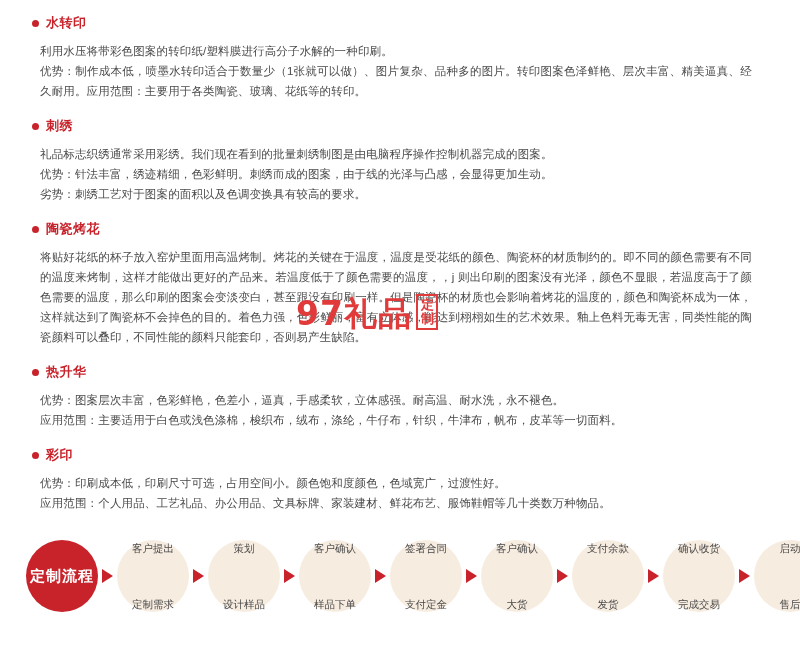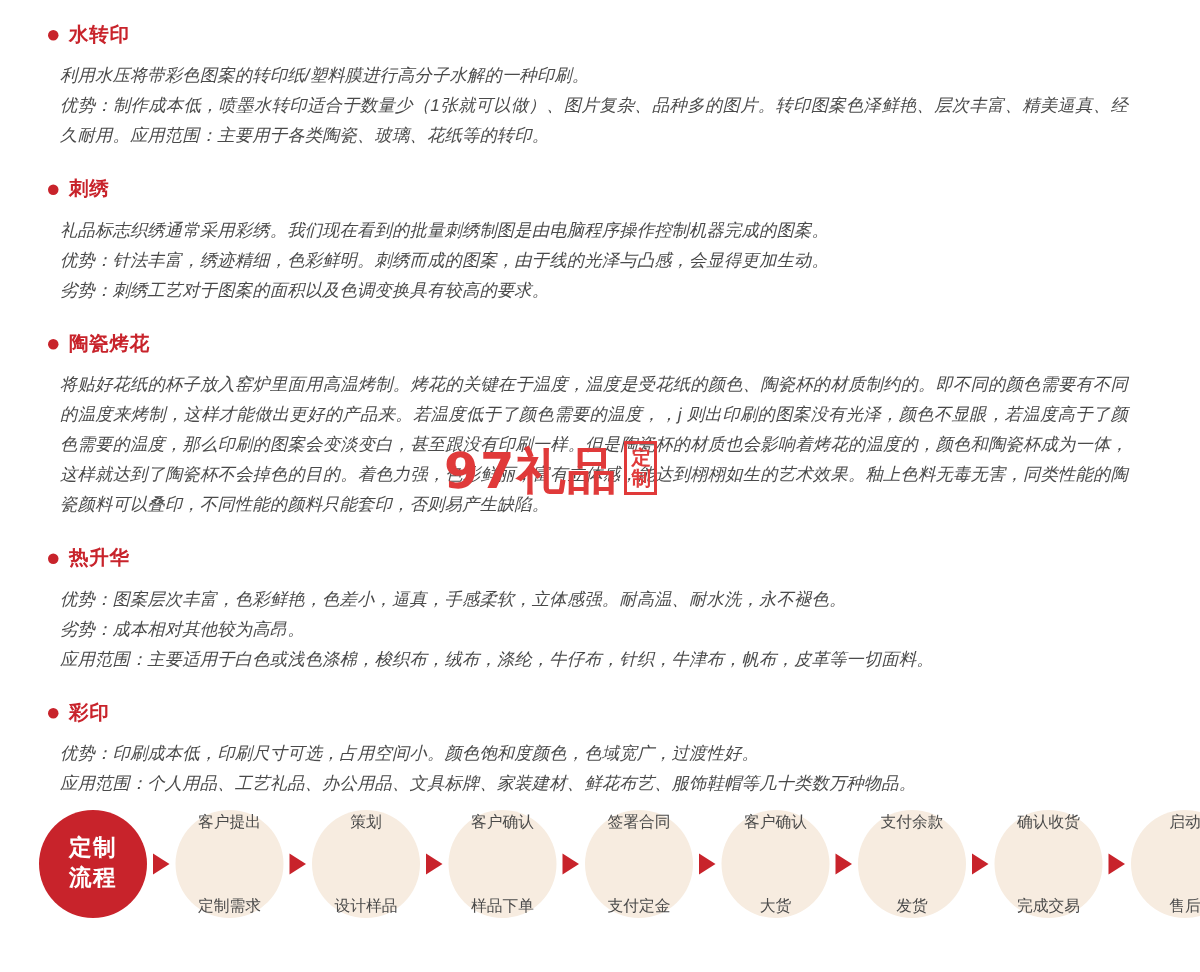--- a/index.html
+++ b/index.html
@@ -38,21 +38,20 @@
   }
   .sec-title {
     color: #c8232b;
     font-size: 13px;
     font-weight: bold;
     letter-spacing: .5px;
   }
   .body-block {
     padding-left: 14px;
     padding-right: 8px;
-    font-style: italic;
   }
   .line {
     font-size: 11.5px;
     line-height: 20px;
     color: #4a4a4a;
     text-align: justify;
     letter-spacing: .15px;
   }
   
   .watermark {
@@ -92,21 +91,20 @@
     display: flex;
     align-items: center;
     gap: 0px;
   }
   .flow-badge {
     width: 72px; height: 72px;
     border-radius: 50%;
     background: #c8232b;
     color: #fff;
     display: flex;
-    flex-direction: column;
     align-items: center;
     justify-content: center;
     font-size: 15px;
     font-weight: bold;
     letter-spacing: 1px;
     line-height: 20px;
     flex: 0 0 auto;
   }
   .flow-node {
     width: 72px; height: 72px;
@@ -169,21 +167,20 @@
     </div>
   </div>
 
   <div class="section">
     <div class="sec-head">
       <span class="bullet"></span>
       <span class="sec-title">热升华</span>
     </div>
     <div class="body-block">
       <div class="line">优势：图案层次丰富，色彩鲜艳，色差小，逼真，手感柔软，立体感强。耐高温、耐水洗，永不褪色。</div>
-      <div class="line">劣势：成本相对其他较为高昂。</div>
       <div class="line">应用范围：主要适用于白色或浅色涤棉，梭织布，绒布，涤纶，牛仔布，针织，牛津布，帆布，皮革等一切面料。</div>
     </div>
   </div>
 
   <div class="section">
     <div class="sec-head">
       <span class="bullet"></span>
       <span class="sec-title">彩印</span>
     </div>
     <div class="body-block">

